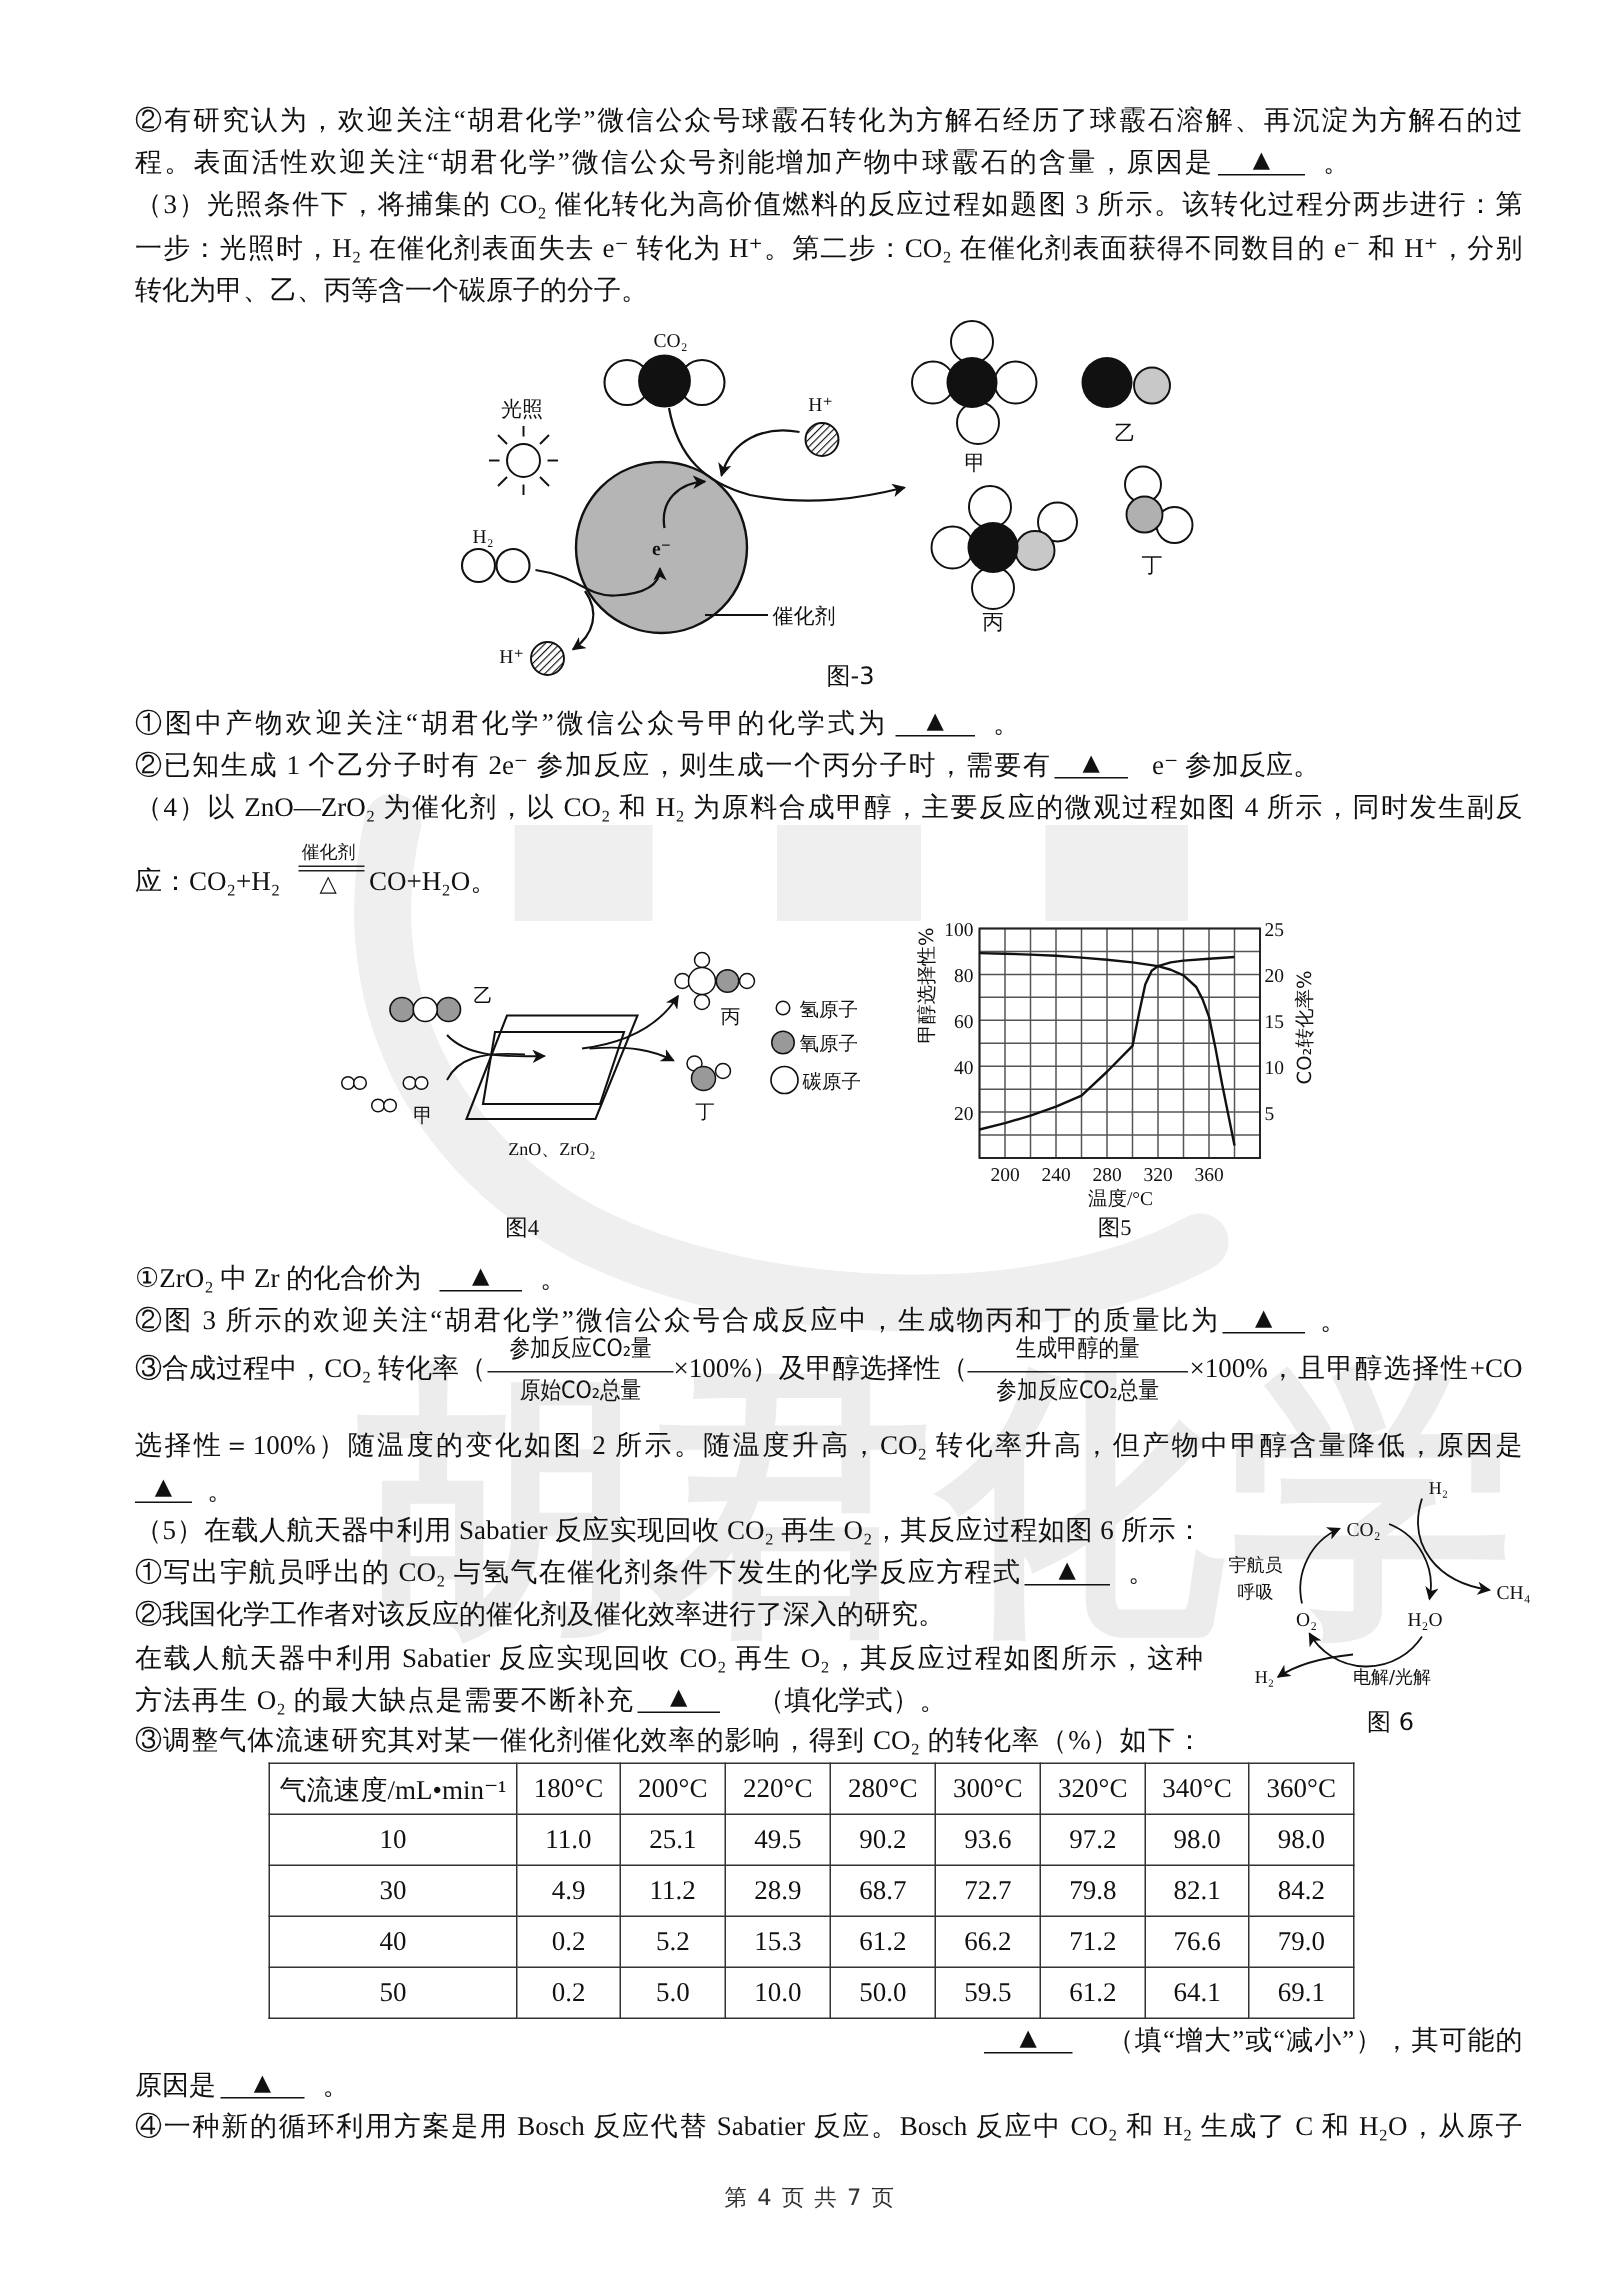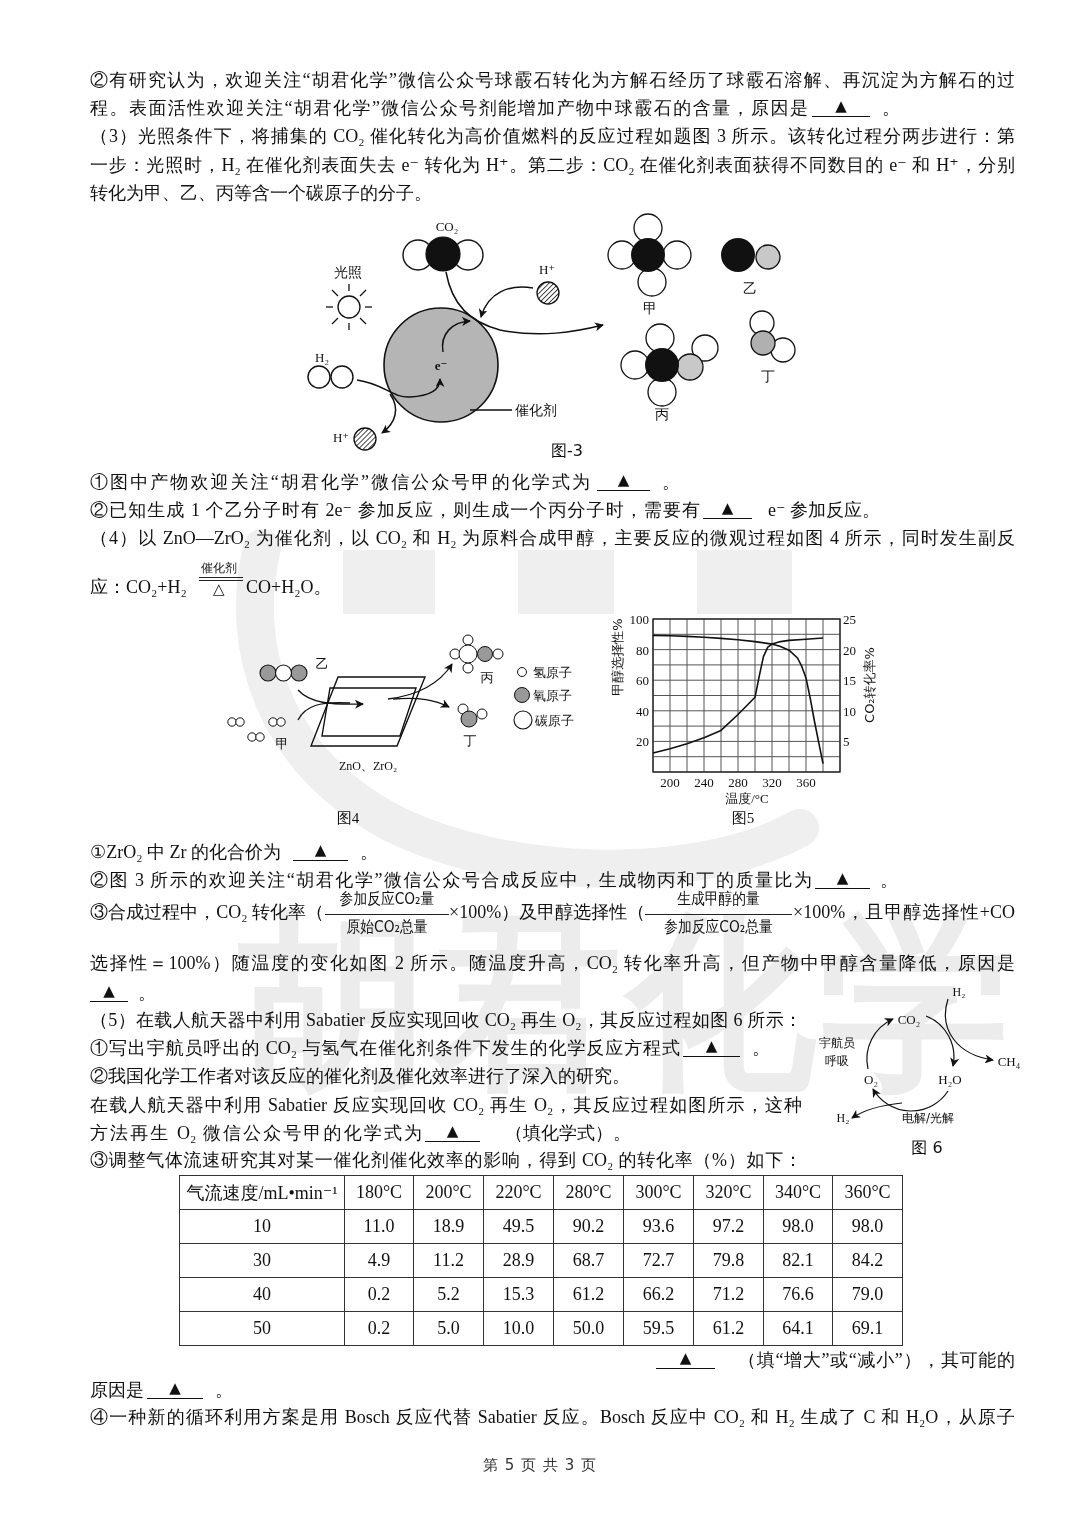--- a/index.html
+++ b/index.html
@@ -102,21 +102,21 @@
     <div class="t j" style="left:90px;top:951px;width:925px">选择性＝100%）随温度的变化如图 2 所示。随温度升高，CO₂ 转化率升高，但产物中甲醇含量降低，原因是</div>
     <div class="blank" style="left:90px;top:980px;width:38px">▲</div>
     <div class="t" style="left:138px;top:981px">。</div>
 
     <div class="t j" style="left:90px;top:1008px;width:712px">（5）在载人航天器中利用 Sabatier 反应实现回收 CO₂ 再生 O₂，其反应过程如图 6 所示：</div>
     <div class="t j" style="left:90px;top:1036px;width:590px">①写出宇航员呼出的 CO₂ 与氢气在催化剂条件下发生的化学反应方程式</div>
     <div class="blank" style="left:683px;top:1035px;width:57px">▲</div>
     <div class="t" style="left:752px;top:1036px">。</div>
     <div class="t" style="left:90px;top:1064px">②我国化学工作者对该反应的催化剂及催化效率进行了深入的研究。</div>
     <div class="t j" style="left:90px;top:1093px;width:712px">在载人航天器中利用 Sabatier 反应实现回收 CO₂ 再生 O₂，其反应过程如图所示，这种</div>
-    <div class="t j" style="left:90px;top:1121px;width:332px">方法再生 O₂ 微信公众号甲的化学式为</div>
+    <div class="t j" style="left:90px;top:1121px;width:332px">方法再生 O₂ 的最大缺点是需要不断补充</div>
     <div class="blank" style="left:425px;top:1120px;width:55px">▲</div>
     <div class="t" style="left:505px;top:1121px">（填化学式）。</div>
     <div class="t j" style="left:90px;top:1148px;width:712px">③调整气体流速研究其对某一催化剂催化效率的影响，得到 CO₂ 的转化率（%）如下：</div>
 
     <table class="data">
       <colgroup>
         <col style="width:165px">
           <col style="width:69px">
           <col style="width:70px">
           <col style="width:70px">
@@ -134,21 +134,21 @@
         <td>220°C</td>
         <td>280°C</td>
         <td>300°C</td>
         <td>320°C</td>
         <td>340°C</td>
         <td>360°C</td>
       </tr>
       <tr>
         <td>10</td>
         <td>11.0</td>
-        <td>18.9</td>
+        <td>25.1</td>
         <td>49.5</td>
         <td>90.2</td>
         <td>93.6</td>
         <td>97.2</td>
         <td>98.0</td>
         <td>98.0</td>
       </tr>
       <tr>
         <td>30</td>
         <td>4.9</td>
@@ -185,21 +185,21 @@
     </tbody>
       </table>
 
     <div class="blank" style="left:656px;top:1347px;width:59px">▲</div>
     <div class="t j" style="left:738px;top:1348px;width:277px">（填“增大”或“减小”），其可能的</div>
     <div class="t" style="left:90px;top:1378px">原因是</div>
     <div class="blank" style="left:147px;top:1377px;width:56px">▲</div>
     <div class="t" style="left:215px;top:1378px">。</div>
     <div class="t j" style="left:90px;top:1405px;width:925px">④一种新的循环利用方案是用 Bosch 反应代替 Sabatier 反应。Bosch 反应中 CO₂ 和 H₂ 生成了 C 和 H₂O，从原子</div>
 
-    <div class="footer">第 5 页 共 3 页</div>
+    <div class="footer">第 4 页 共 7 页</div>
 
     <svg id="figs" width="1080" height="1527" style="position:absolute;left:0;top:0">
       <defs>
         <pattern id="hatch" width="3.5" height="3.5" patternUnits="userSpaceOnUse" patternTransform="rotate(45)">
           <rect width="3.5" height="3.5" fill="#fff"></rect>
           <line x1="0" y1="0" x2="0" y2="3.5" stroke="#111" stroke-width="1.5"></line>
         </pattern>
         <marker id="arr" markerWidth="9" markerHeight="9" refX="8" refY="4.5" orient="auto" markerUnits="userSpaceOnUse">
           <path d="M0,0 L9,4.5 L0,9 L2.5,4.5 z" fill="#111"></path>
         </marker>

